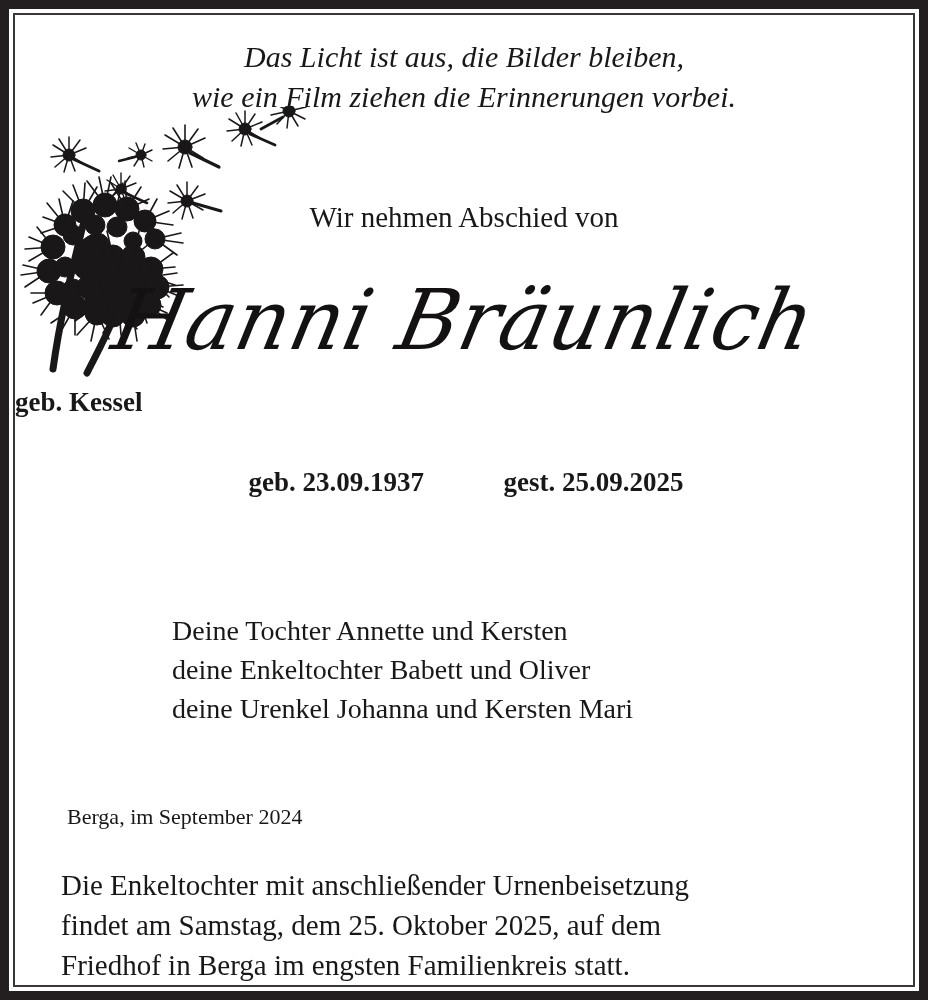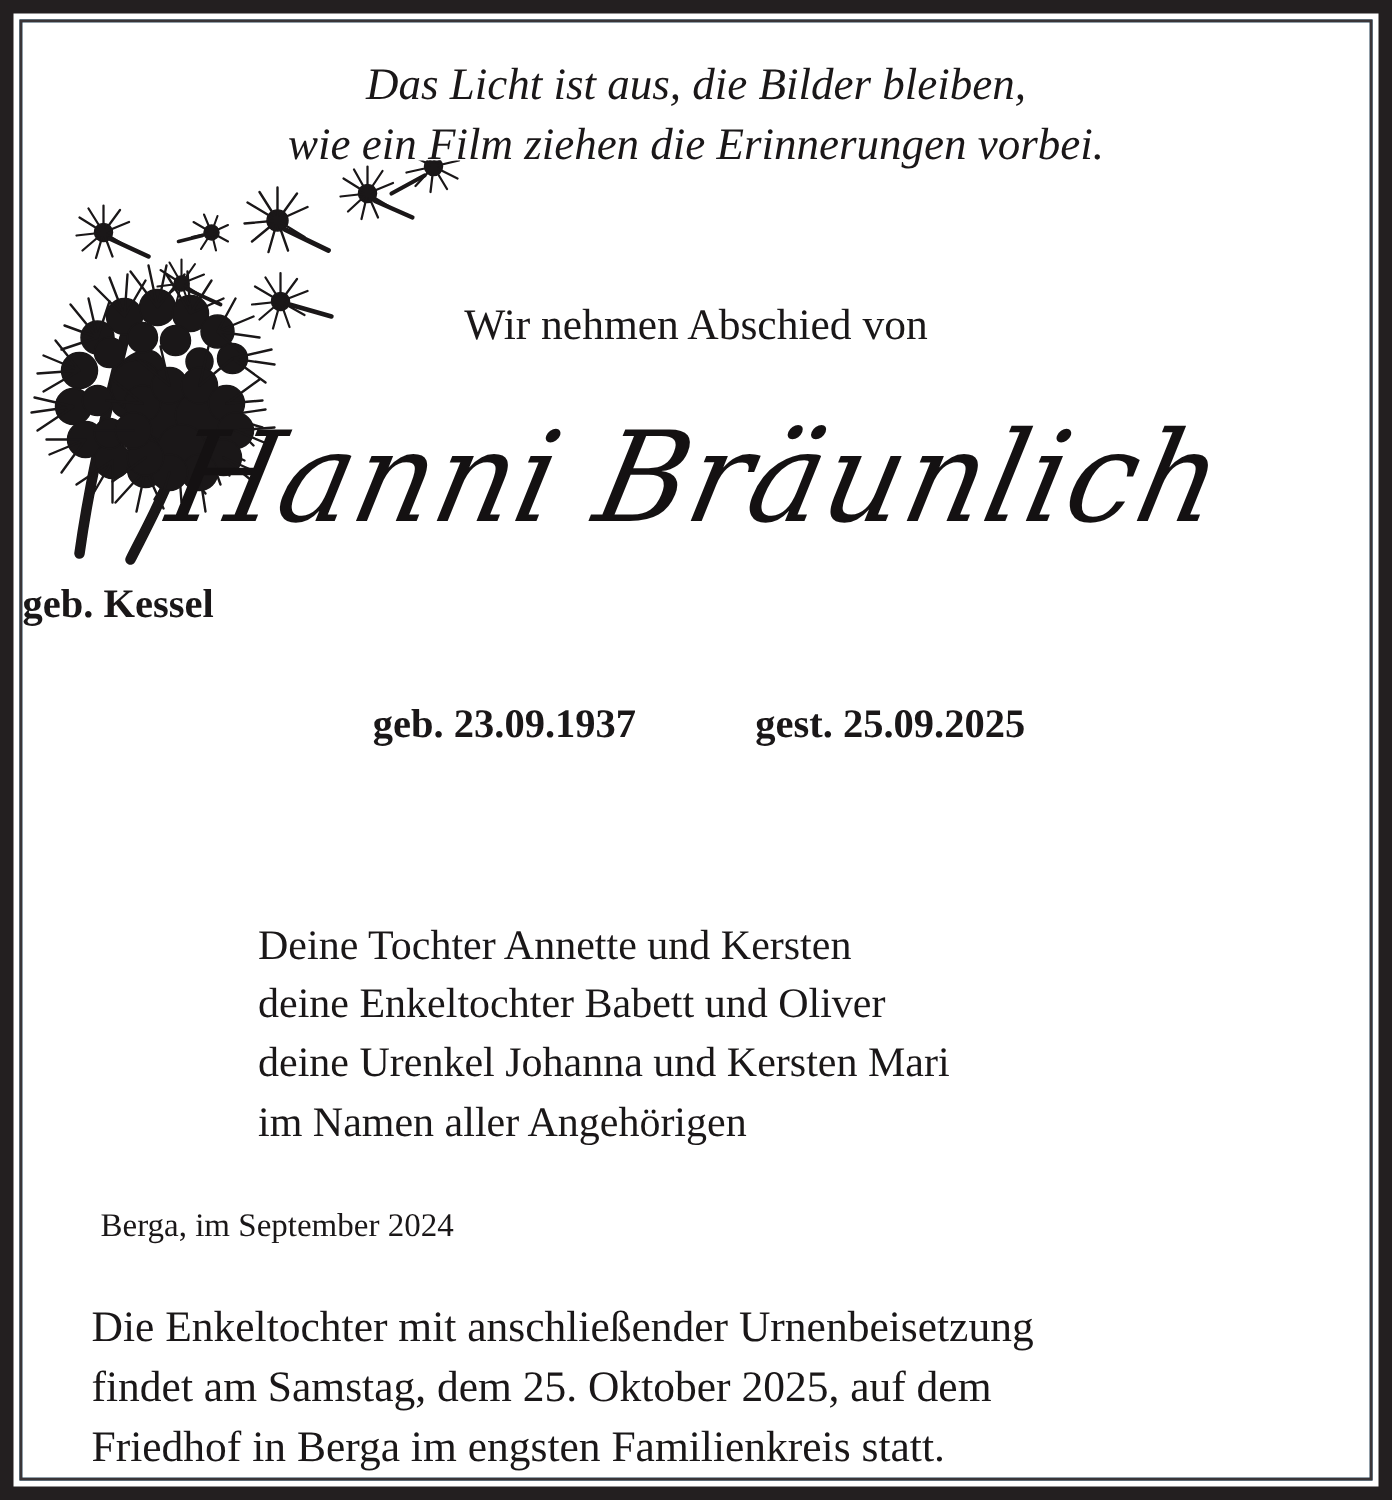--- a/index.html
+++ b/index.html
@@ -383,21 +383,20 @@
           <span>geb. 23.09.1937</span>
           <span class="gap"></span>
           <span>gest. 25.09.2025</span>
         </div>
 
 
         <div class="family">
           <div>Deine Tochter Annette und Kersten</div>
           <div>deine Enkeltochter Babett und Oliver</div>
           <div>deine Urenkel Johanna und Kersten Mari</div>
-          <div>im Namen aller Angehörigen</div>
         </div>
 
         <div class="place">Berga, im September 2024</div>
 
         <div class="details">
           <div>Die Enkeltochter mit anschließender Urnenbeisetzung</div>
           <div>findet am Samstag, dem 25. Oktober 2025, auf dem</div>
           <div>Friedhof in Berga im engsten Familienkreis statt.</div>
         </div>
 

